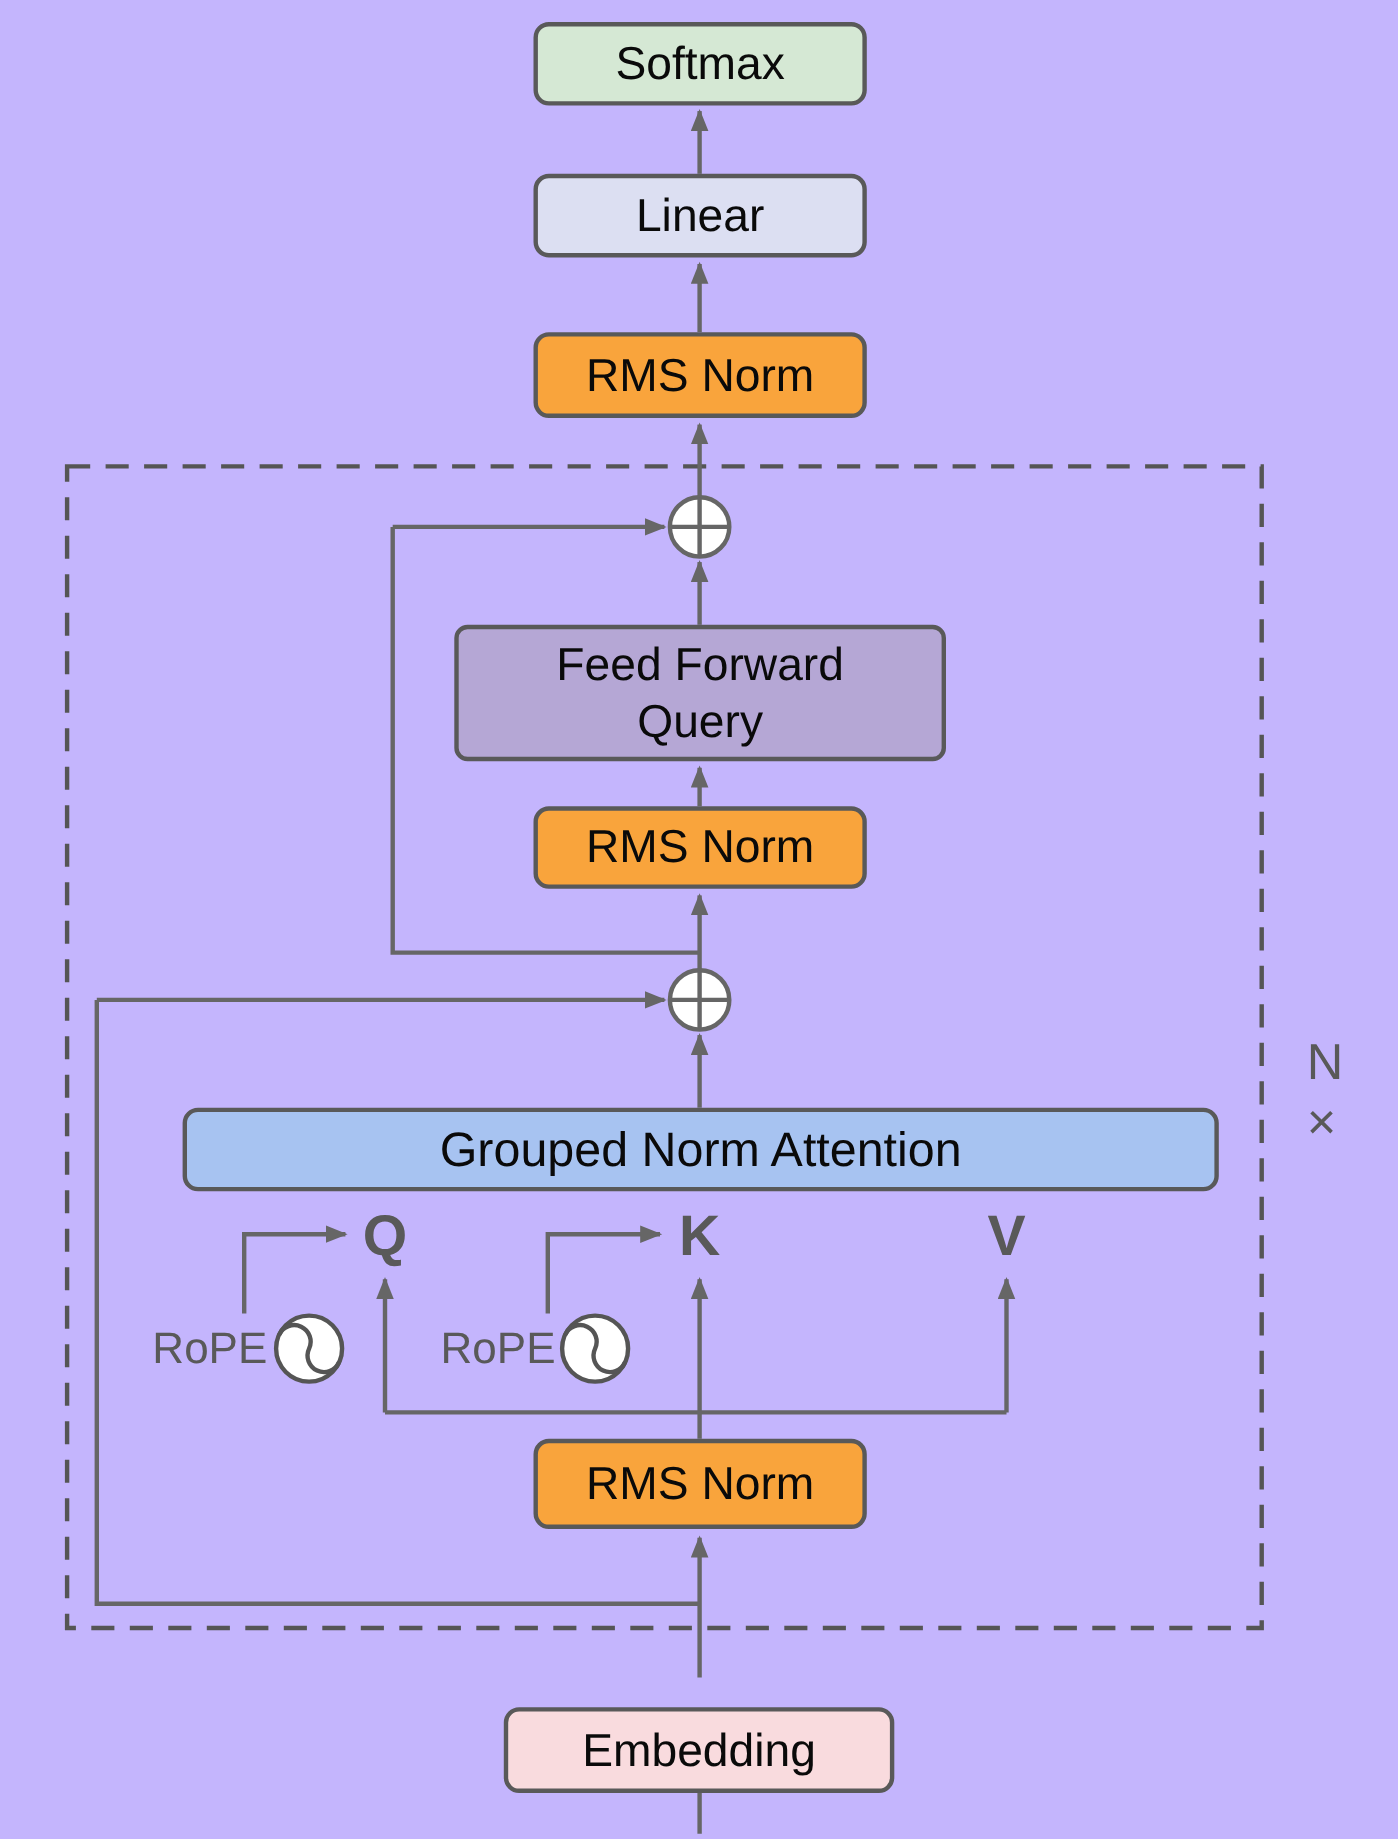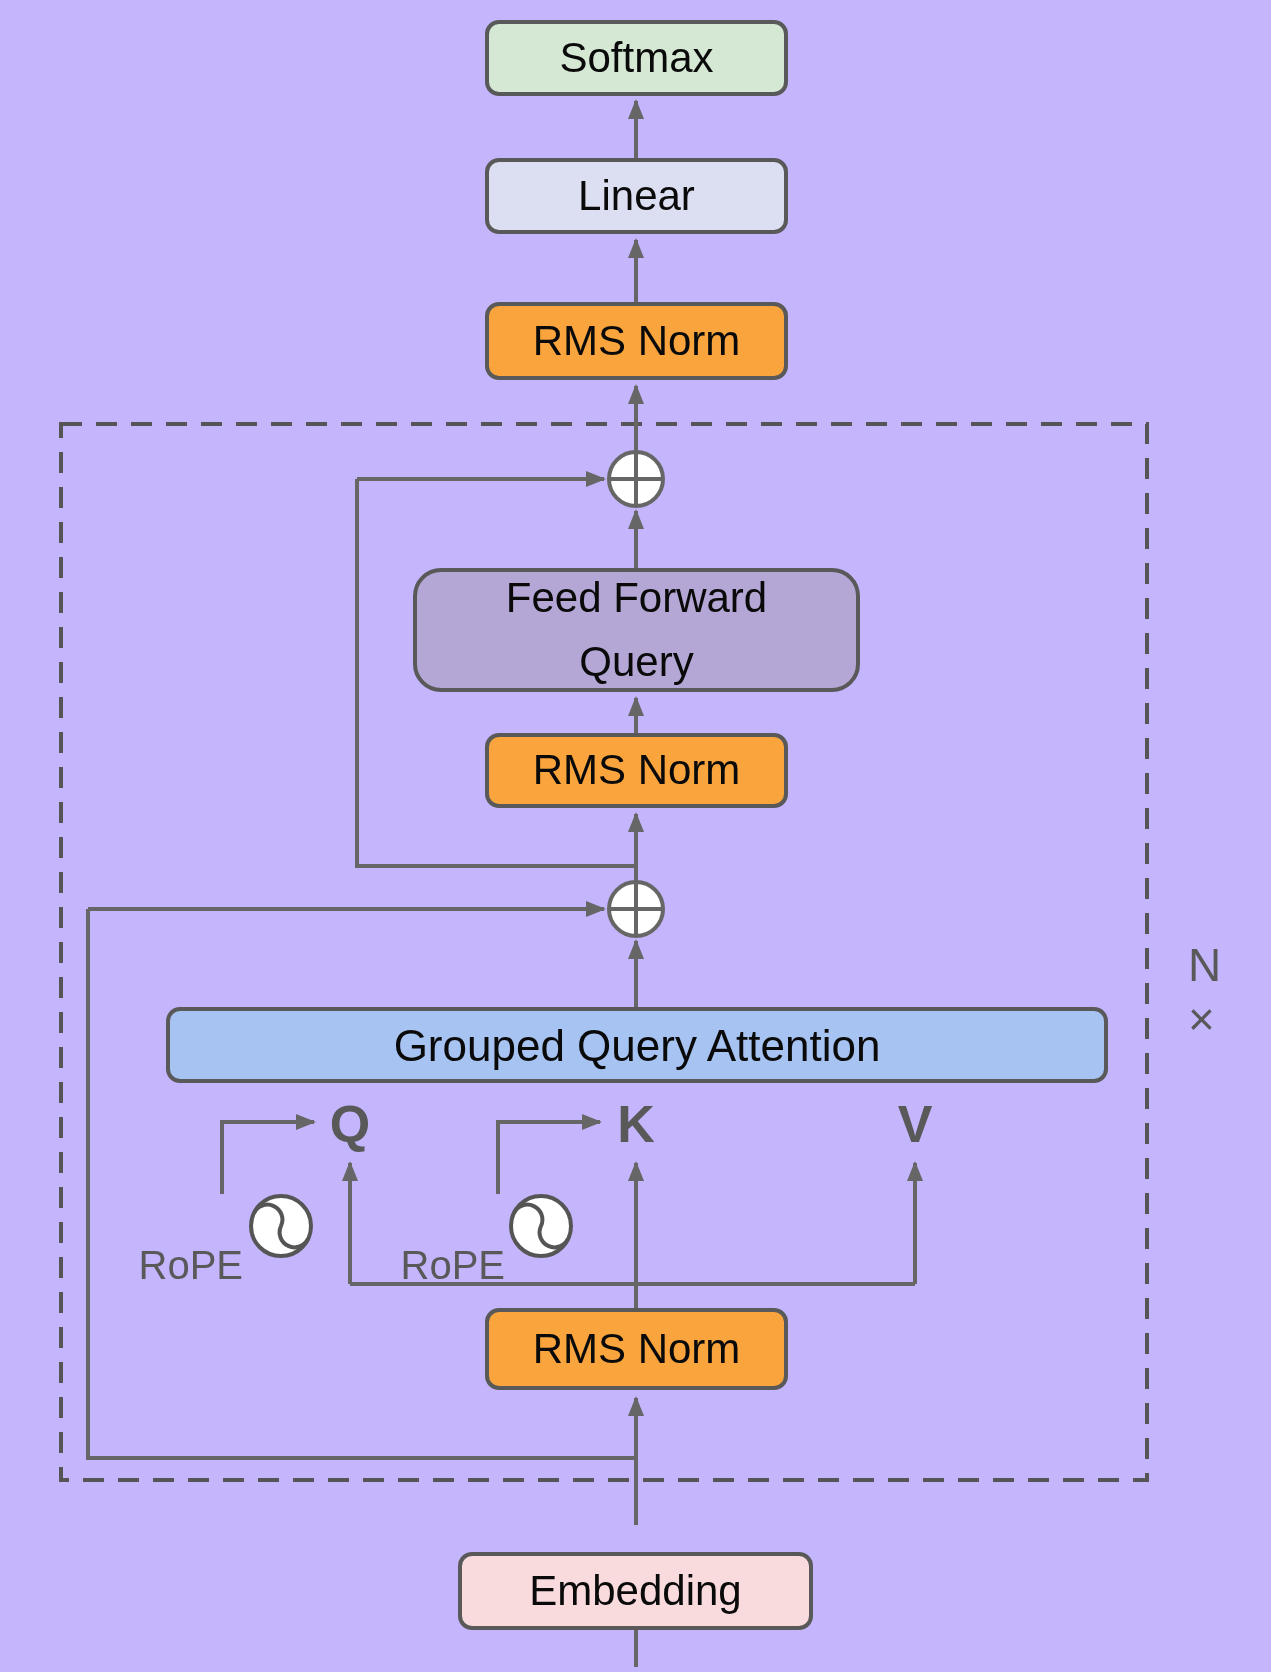--- a/index.html
+++ b/index.html
@@ -10,31 +10,31 @@
     position:absolute;
     border:4px solid #595959;
     border-radius:14px;
     display:flex;align-items:center;justify-content:center;
     font-size:42px;color:#0a0a0a;text-align:center;line-height:1.25;
     box-sizing:border-box;
   }
   .box.green  {background:#d5e8d4;}
   .box.lav    {background:#dcdff2;}
   .box.orange {background:#f9a43c;}
-  .box.purple {background:#b5a7d5;border-radius:28px;justify-content:space-between;}
+  .box.purple {background:#b5a7d5;border-radius:12px;}
   .box.blue   {background:#a7c3f1;font-size:44px;}
   .box.pink   {background:#f9dbde;}
   .qkv{
     position:absolute;width:90px;height:60px;
     font-size:52px;font-weight:bold;color:#595959;
     text-align:center;line-height:56px;
   }
   .ropelbl{
     position:absolute;width:130px;height:50px;
-    font-size:40px;color:#595959;text-align:right;line-height:50px;margin-top:39px;
+    font-size:40px;color:#595959;text-align:right;line-height:50px;
   }
   .ntimes{
     position:absolute;font-size:46px;color:#595959;letter-spacing:6px;
   }
 </style>
 </head>
 <body>
 
 <div id="stage">
 
@@ -108,21 +108,21 @@
 
   <div class="box orange" style="left:485px;top:302px;width:303px;height:78px;">RMS Norm</div>
 
   <div class="box purple" style="left:413px;top:568px;width:447px;height:124px;flex-direction:column;">
     <div>Feed Forward</div>
     <div>Query</div>
   </div>
 
   <div class="box orange" style="left:485px;top:733px;width:303px;height:75px;">RMS Norm</div>
 
-  <div class="box blue" style="left:166px;top:1007px;width:942px;height:76px;">Grouped Query Attention</div>
+  <div class="box blue" style="left:166px;top:1007px;width:942px;height:76px;">Grouped Norm Attention</div>
 
   <div class="box orange" style="left:485px;top:1308px;width:303px;height:82px;">RMS Norm</div>
 
   <div class="box pink" style="left:458px;top:1525px;width:355px;height:78px;margin-top:27px;">Embedding</div>
 
   <div class="qkv" style="left:305px;top:1096px;">Q</div>
   <div class="qkv" style="left:591px;top:1096px;">K</div>
   <div class="qkv" style="left:870px;top:1096px;">V</div>
 
   <div class="ropelbl" style="left:113px;top:1201px;">RoPE</div>

